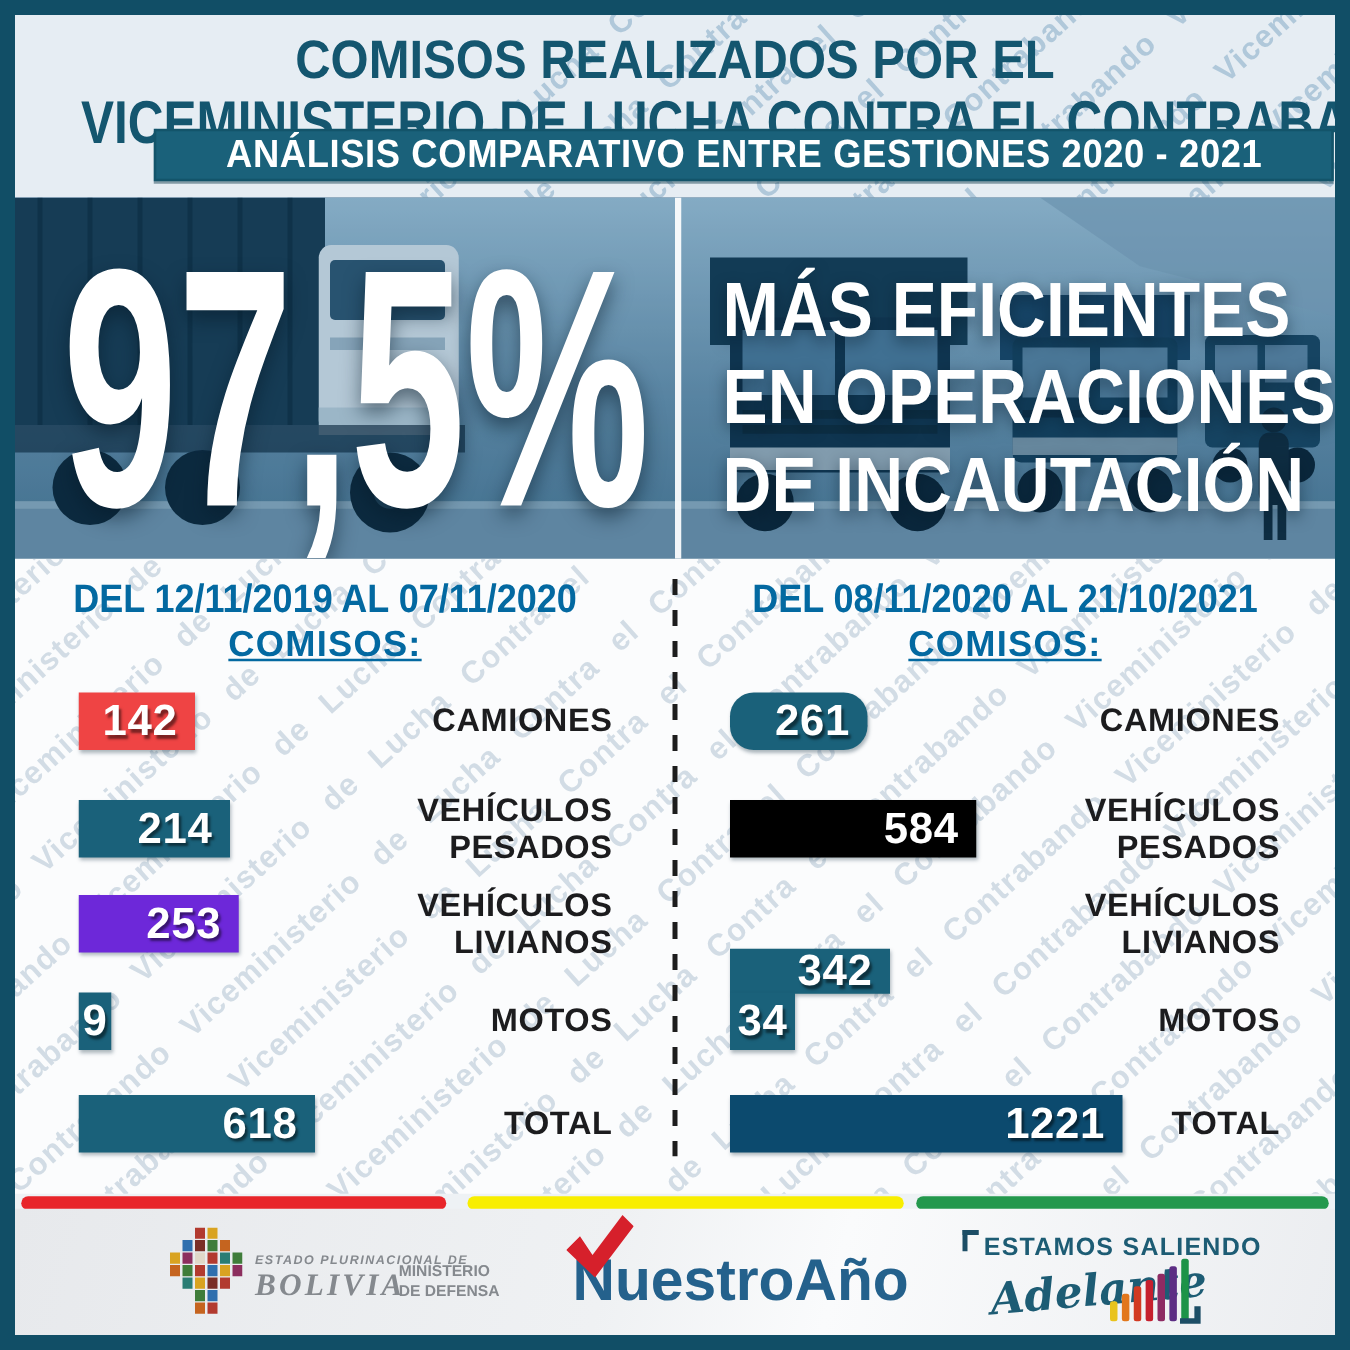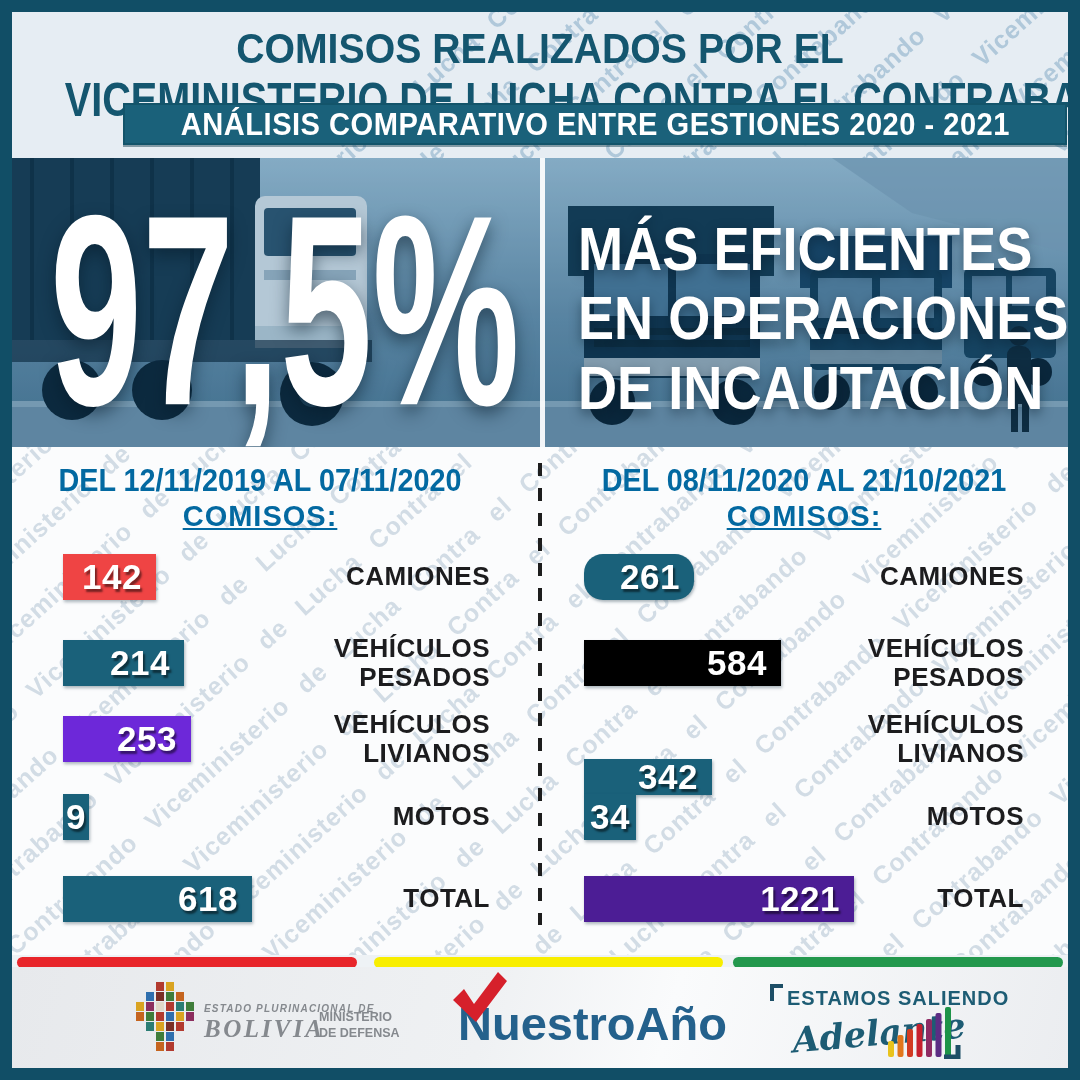--- a/index.html
+++ b/index.html
@@ -216,21 +216,21 @@
 PESADOS</div>
         <div class="bar" style="left: 572px; top: 269px; width: 128px; height: 36px; background: rgb(26, 97, 122); margin-top: 43px;">
           <span class="bar-num">342</span>
         </div>
         <div class="cat" style="top: 269px; right: 44px; width: 300px; height: 46px;">VEHÍCULOS
 LIVIANOS</div>
         <div class="bar narrow" style="left: 572px; top: 347px; width: 52px; height: 46px; background: rgb(26, 97, 122);">
           <span class="bar-num">34</span>
         </div>
         <div class="cat" style="top: 347px; right: 44px; width: 300px; height: 46px;">MOTOS</div>
-        <div class="bar" style="left: 572px; top: 429px; width: 270px; height: 46px; background: #4c1d95;">
+        <div class="bar" style="left: 572px; top: 429px; width: 314px; height: 46px; background: #0c4a6e;">
           <span class="bar-num">1221</span>
         </div>
         <div class="cat" style="top: 429px; right: 44px; width: 300px; height: 46px;">TOTAL</div>
       </div>
   </div>
 
   <div class="stripe" id="stripe-red" style="left: 5px; width: 340px; background: rgb(232, 37, 42);"></div>
   <div class="stripe" id="stripe-yellow" style="left: 362px; width: 349px; background: rgb(248, 238, 0);"></div>
   <div class="stripe" id="stripe-green" style="left: 721px; width: 330px; background: rgb(35, 152, 77);"></div>
 

